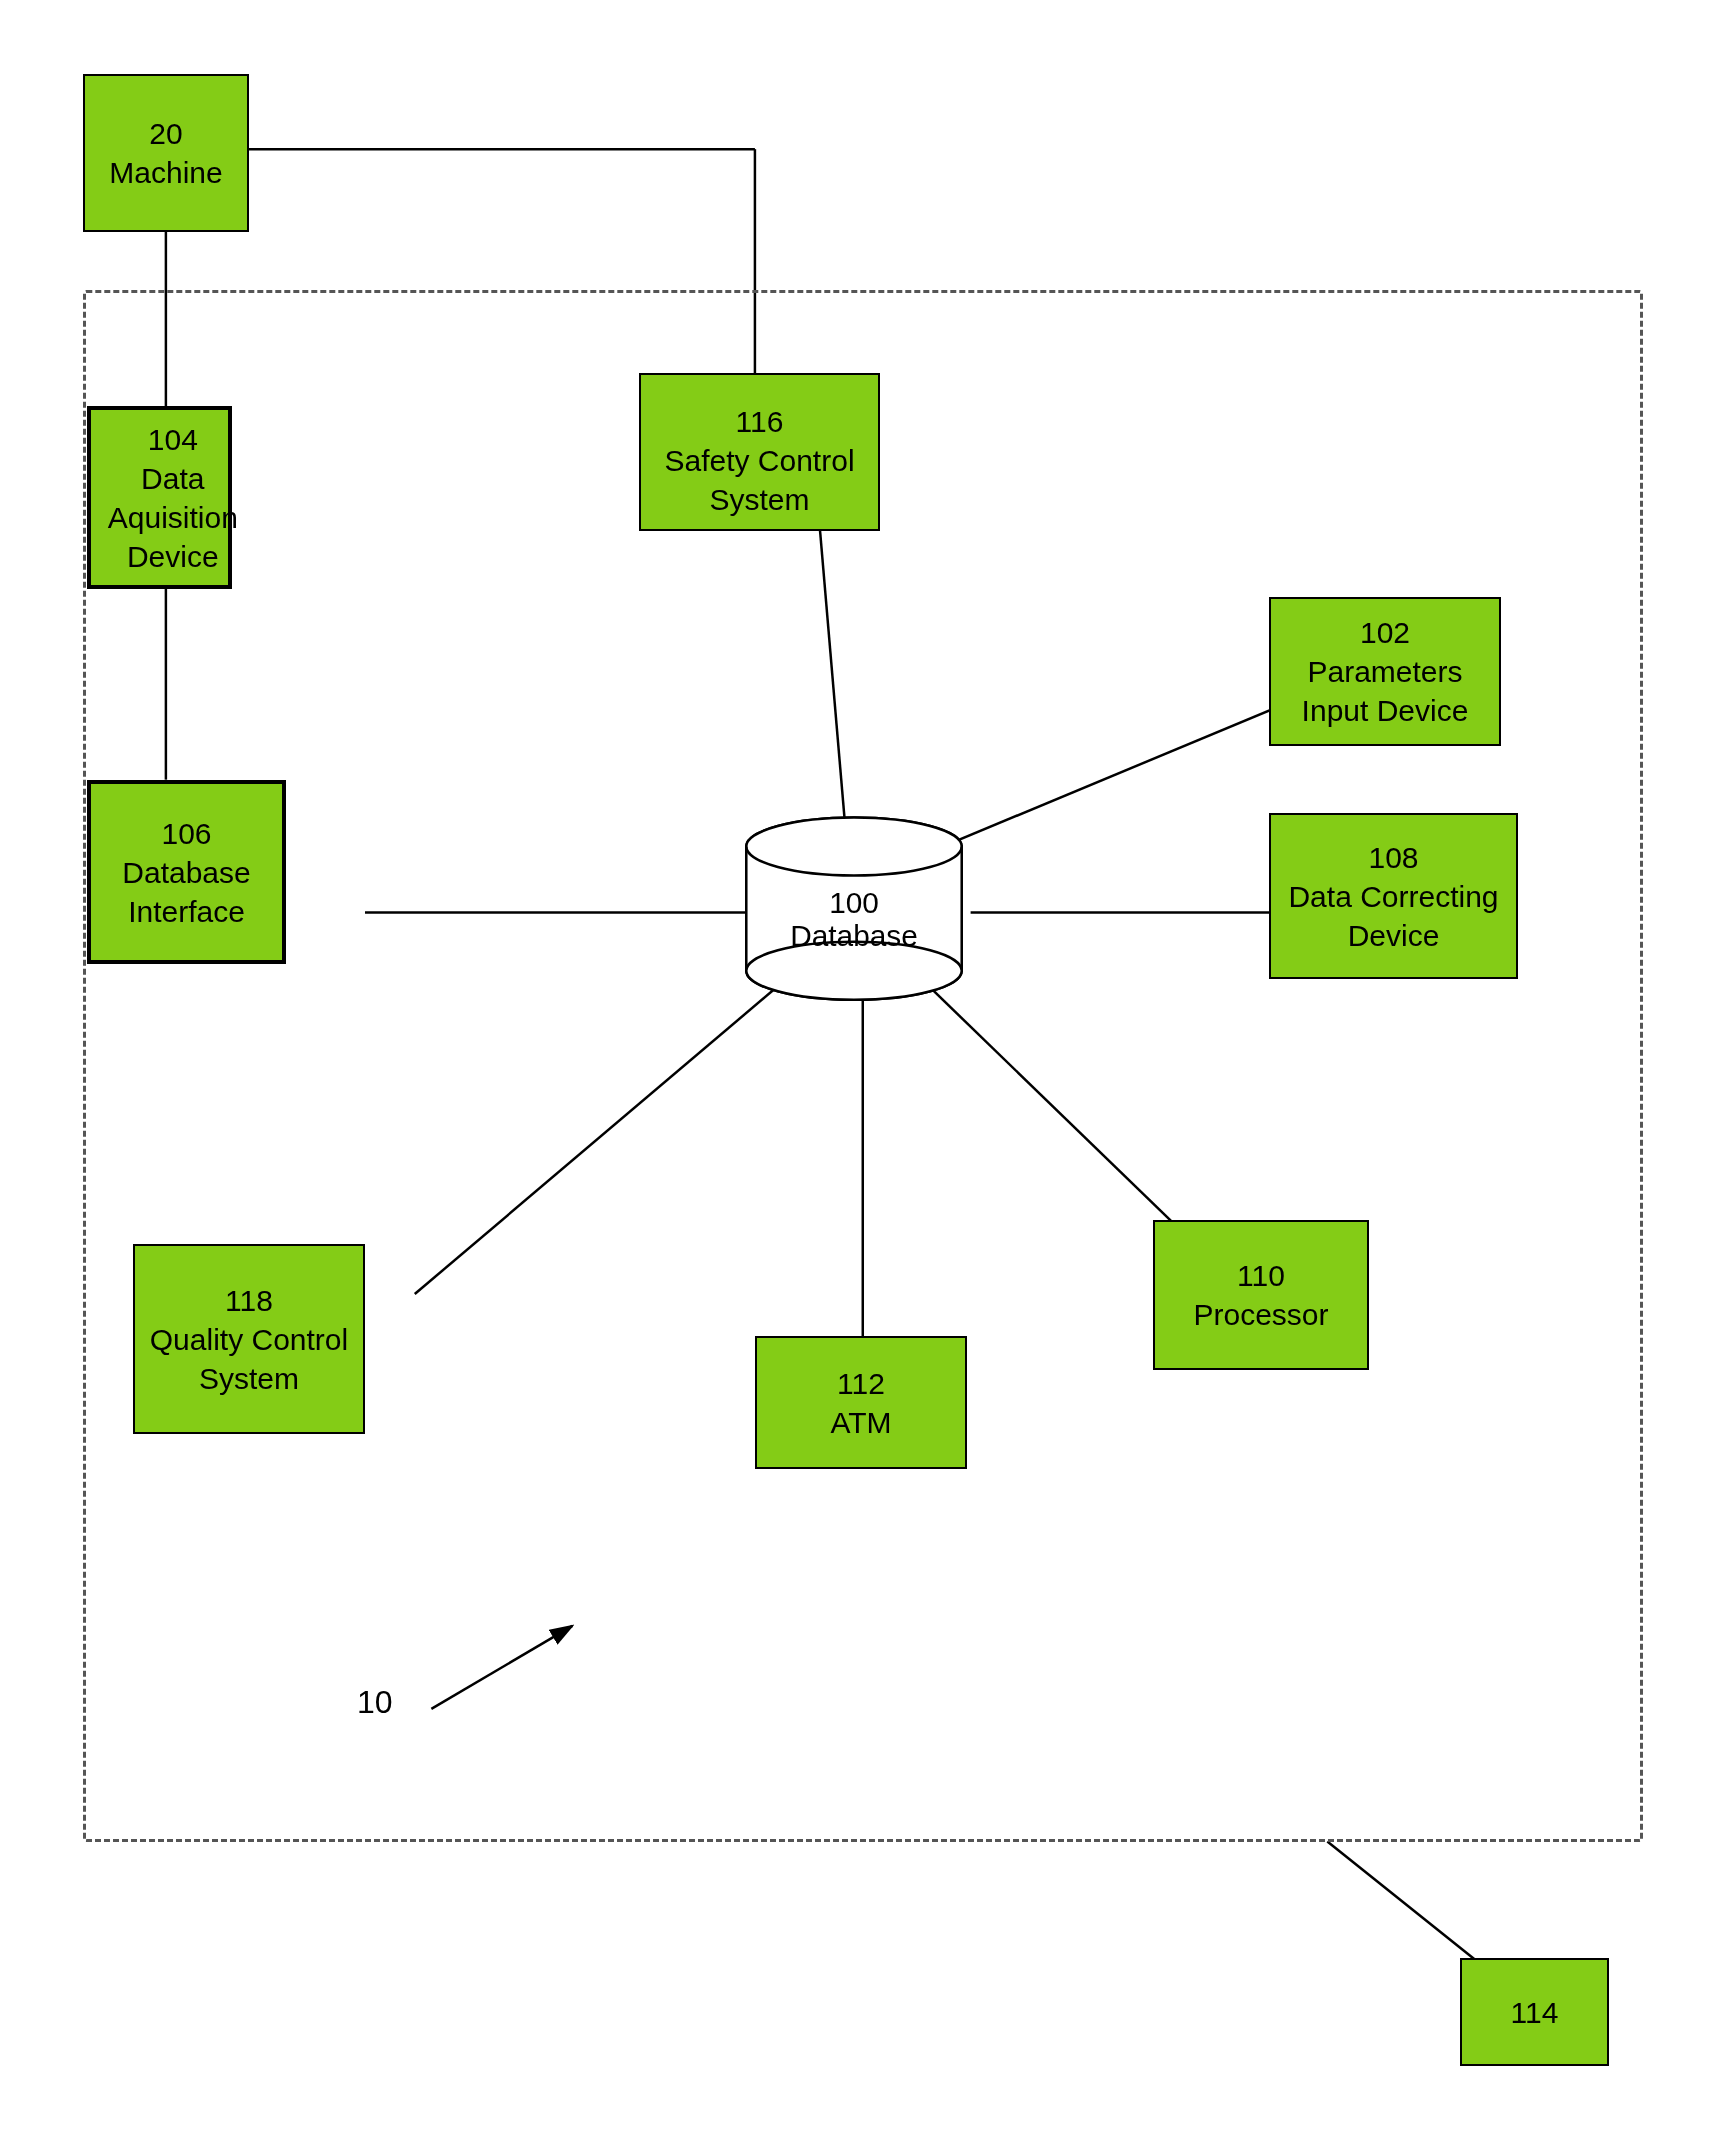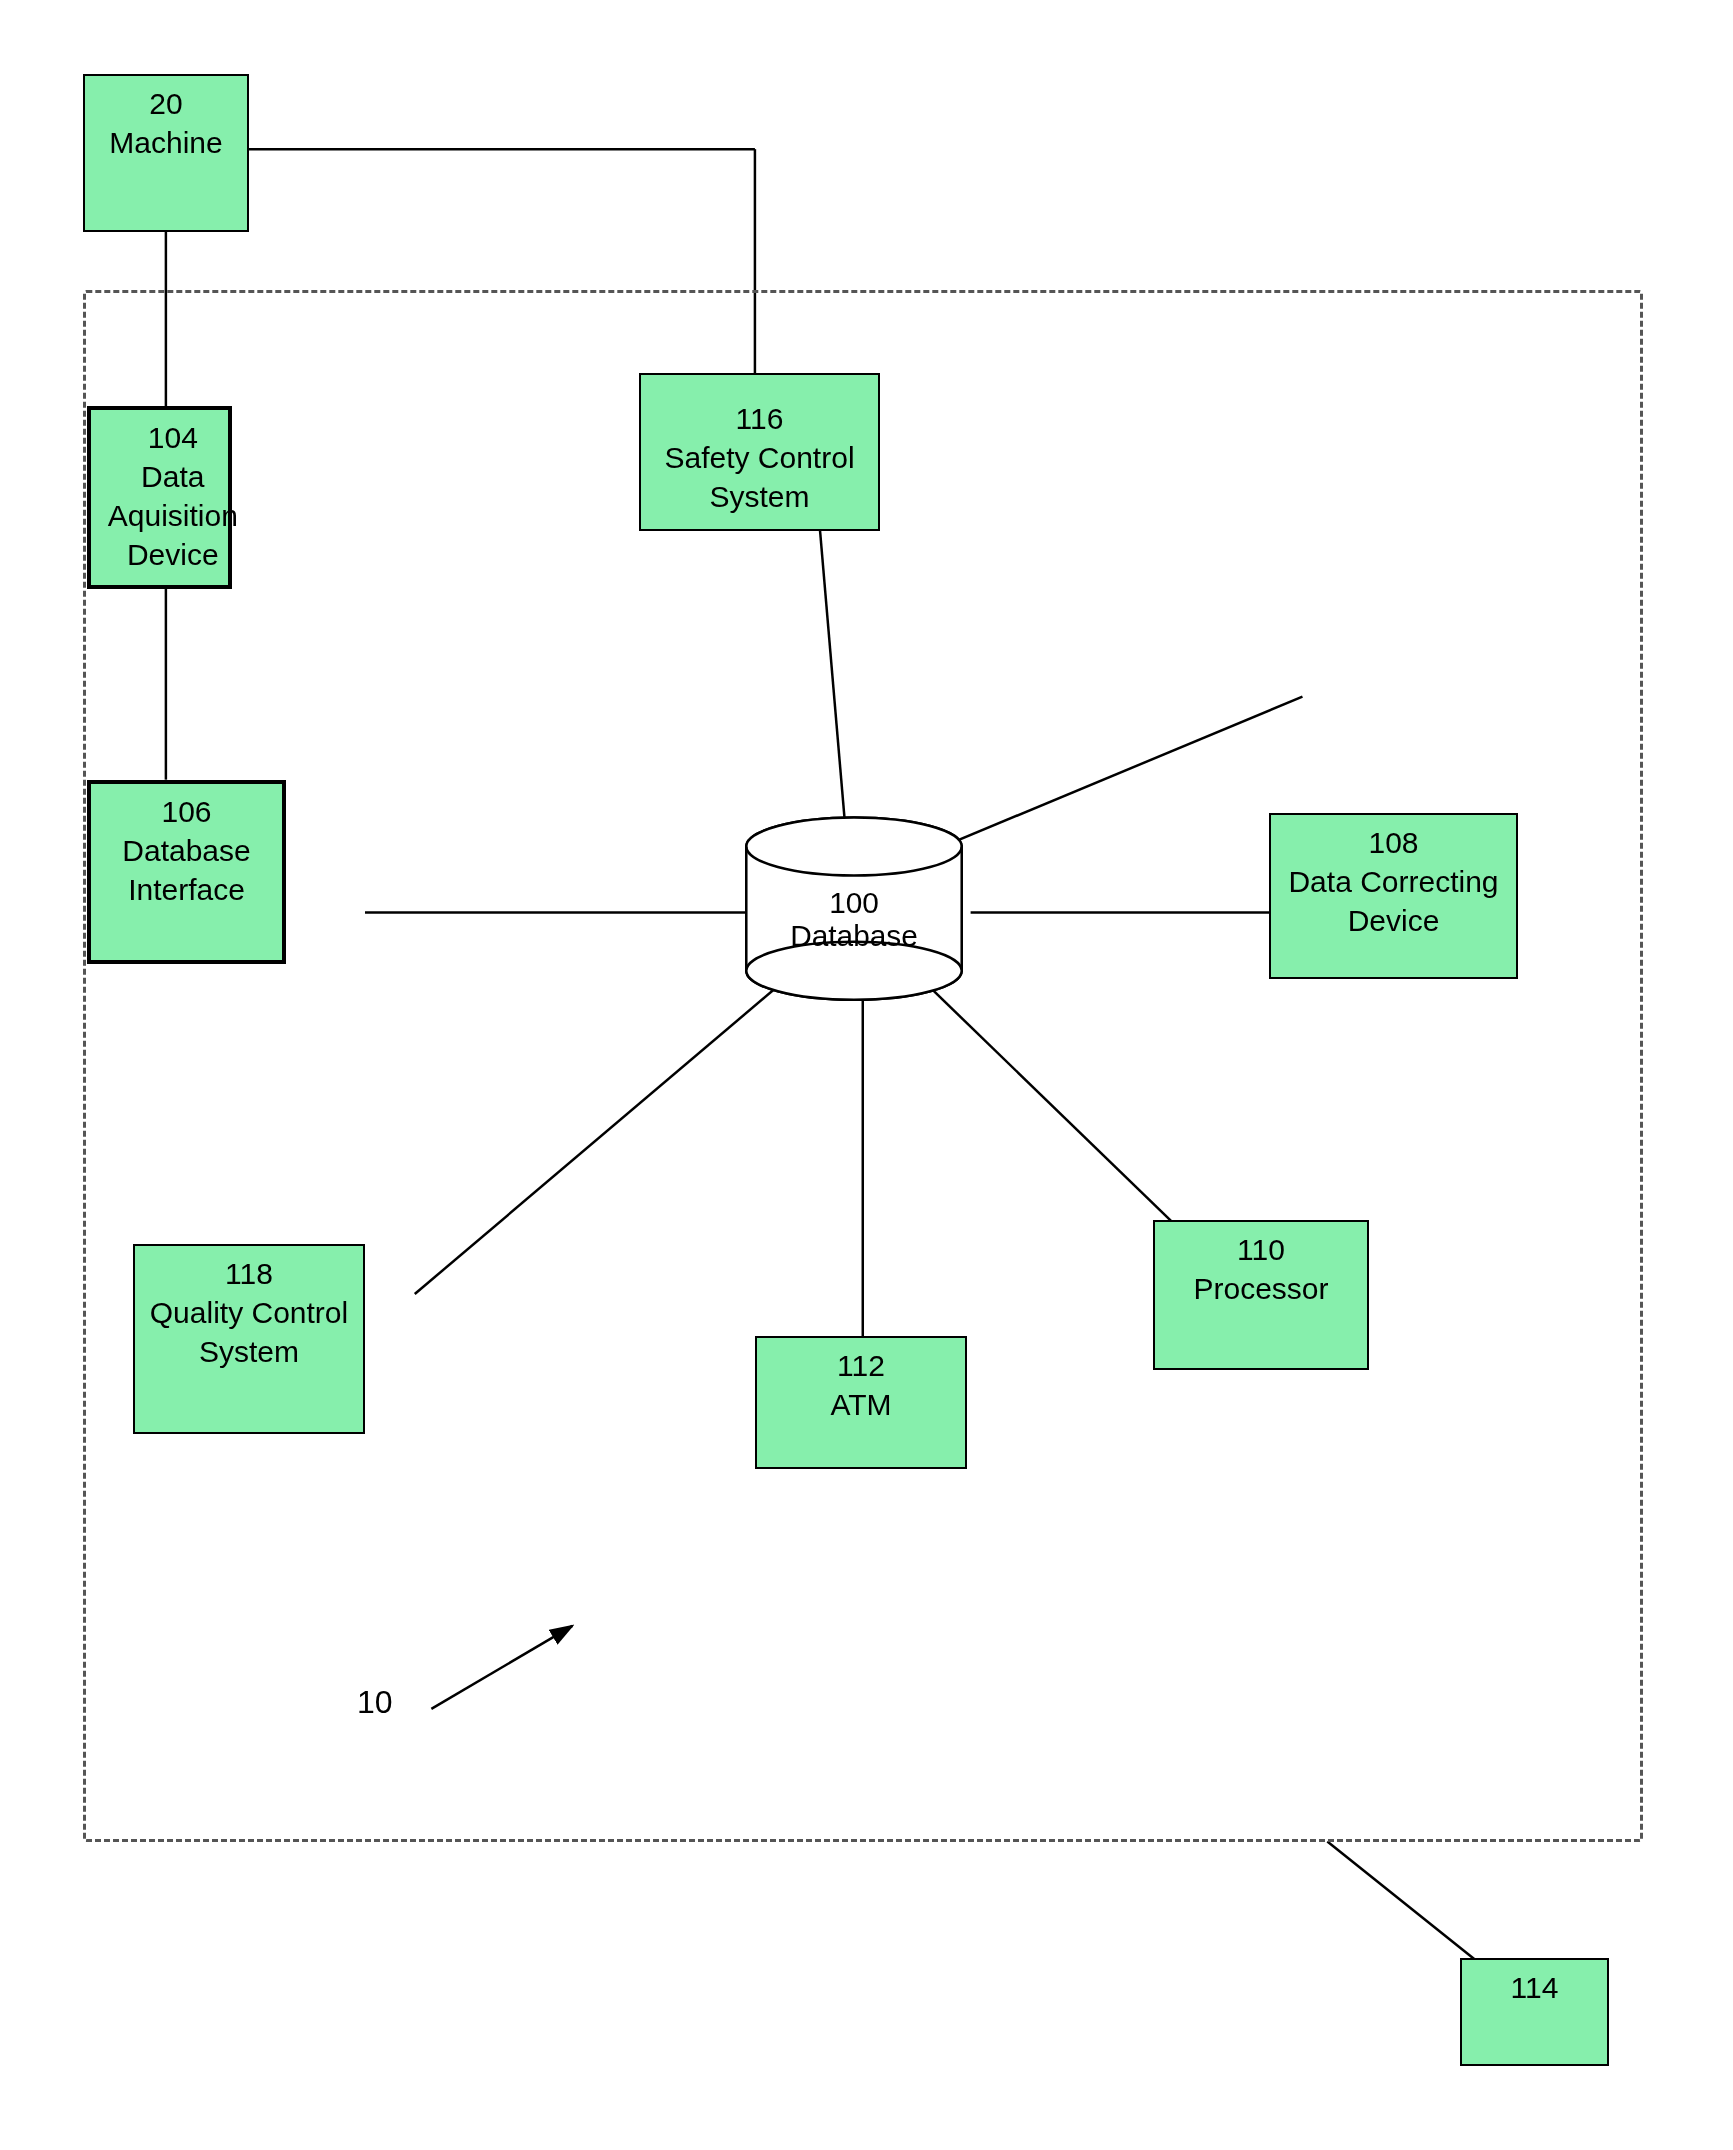--- a/index.html
+++ b/index.html
@@ -17,24 +17,25 @@
       top: 33px;
       left: 33px;
       width: 1667px;
       height: 2084px;
     }
 
     
     .node-box {
       position: absolute;
       border: 2.5px solid #000;
-      background: #86efac;
+      background: #84cc16;
       display: flex;
       flex-direction: column;
       align-items: center;
+      justify-content: center;
       text-align: center;
       font-size: 30px;
       line-height: 1.3;
       padding: 8.3px 12.4px;
     }
 
     .node-box.thick {
       border-width: 4.1px;
     }
 
@@ -123,20 +124,25 @@
 Aquisition
 Device</span>
   </div>
 
   <div class="node-box" style="left:606px; top:340px; width:241px; height:158px;">
     <span style="white-space:pre-line;margin-top:16px;">116
 Safety Control
 System</span>
   </div>
 
+  <div class="node-box" style="left:1236px; top:564px; width:232px; height:149px;">
+    <span style="white-space:pre-line;">102
+Parameters
+Input Device</span>
+  </div>
 
   <div class="node-box thick" style="left:54px; top:747px; width:199px; height:184px;">
     <span style="white-space:pre-line;">106
 Database
 Interface</span>
   </div>
 
   <div class="db-cylinder" style="left:705px; top:772px; width:232px; height:199px;">
     <svg width="232" height="199" viewBox="0 0 280 240">
 

